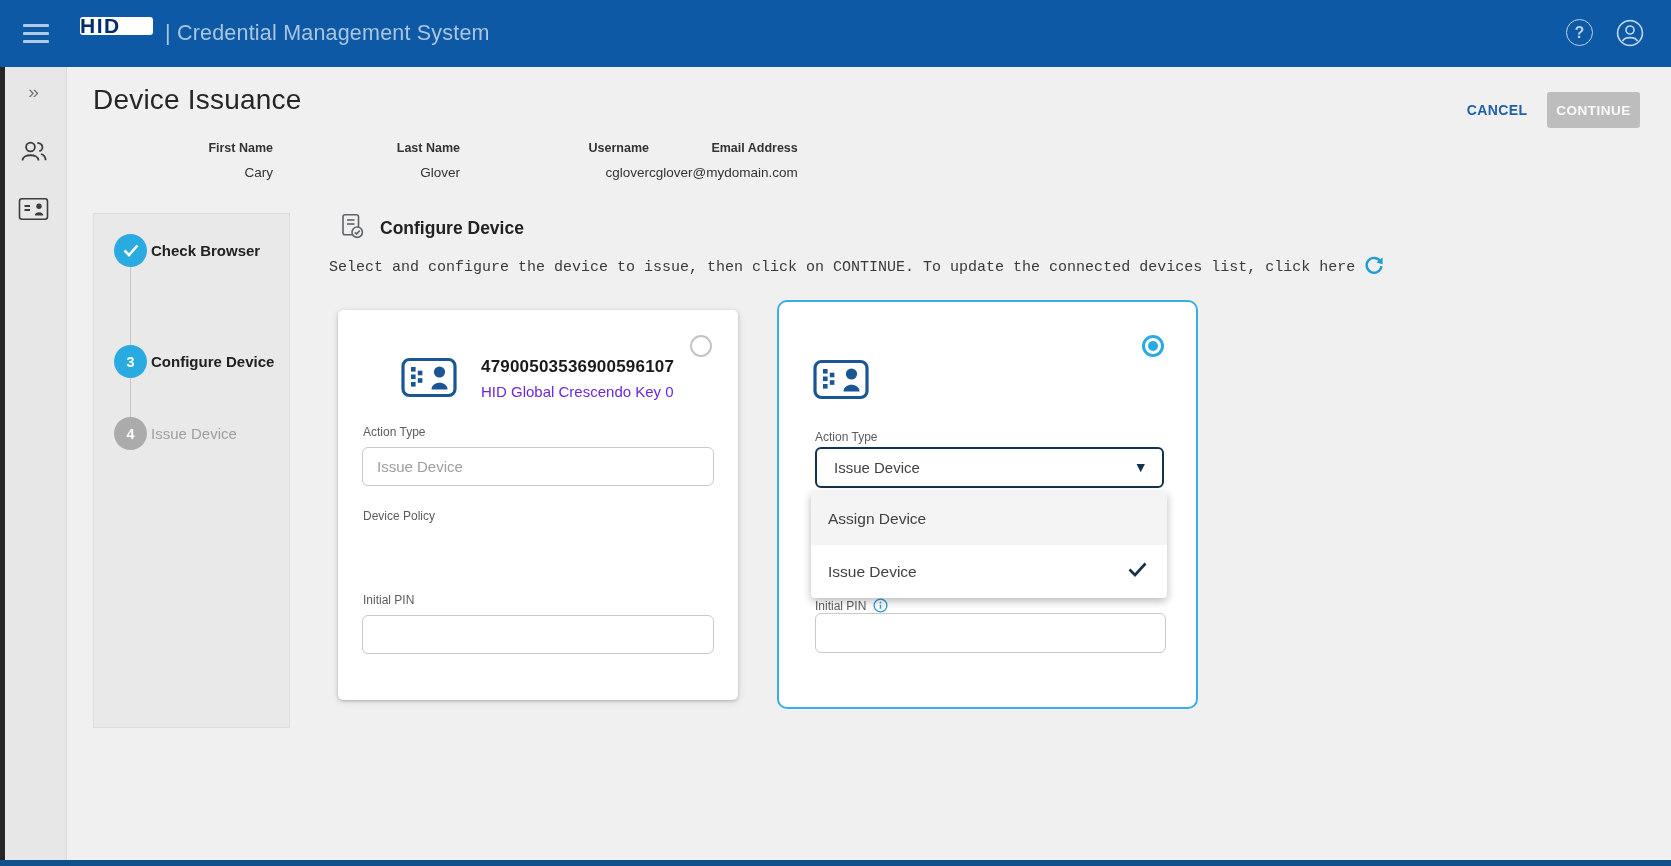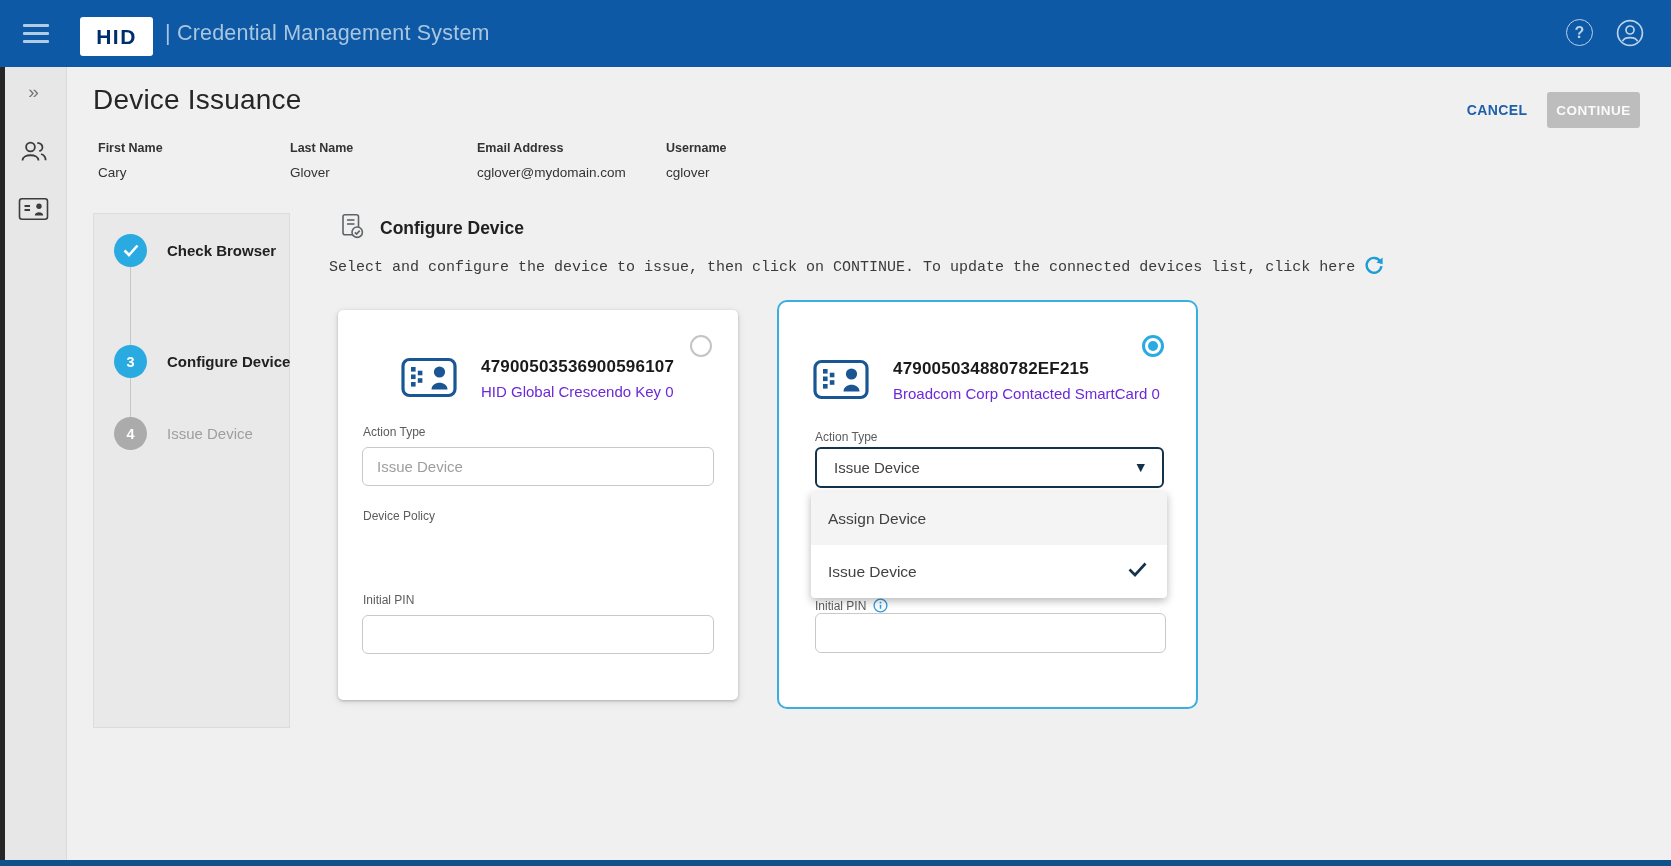--- a/index.html
+++ b/index.html
@@ -7,51 +7,51 @@
   body { font-family:"Liberation Sans", sans-serif; background:#F0F0F0; position:relative; }
 
   
   .edge-left { position:absolute; left:0; top:67px; width:5px; height:799px; background:#262626; z-index:40; }
   .edge-bottom { position:absolute; left:0; bottom:0; width:1671px; height:6px; background:#10518C; z-index:41; }
 
   
   .topbar { position:absolute; left:0; top:0; width:1671px; height:67px; background:#0E59A5; z-index:30; }
   .hamburger { position:absolute; left:23px; top:24px; width:26px; height:19px; display:flex; flex-direction:column; justify-content:space-between; cursor:pointer; }
   .hamburger i { display:block; height:2.6px; background:#AFCBE5; border-radius:1px; }
-  .brand-logo { position:absolute; left:80px; top:17px; width:73px; height:39px; background:#FFFFFF; border-radius:3px; display:flex; align-items:center; justify-content:center; color:#002E6D; font-weight:bold; font-size:21px; letter-spacing:1.5px; }
+  .brand-logo { position:absolute; left:80px; top:17px; width:73px; height:18px; background:#FFFFFF; border-radius:3px; display:flex; align-items:center; justify-content:flex-start; color:#002E6D; font-weight:bold; font-size:21px; letter-spacing:1.5px; }
   .app-title { position:absolute; left:165px; top:0; height:67px; display:flex; align-items:center; color:#A9C5DF; font-size:21.5px; letter-spacing:.2px; }
   .tb-icon { position:absolute; top:19px; width:28px; height:28px; display:flex; align-items:center; justify-content:center; cursor:pointer; }
   .help-icon { left:1566px; border:1.6px solid #B9D2EA; border-radius:50%; color:#B9D2EA; font-size:16px; font-weight:bold; width:27px; height:27px; }
   .account-icon { left:1616px; }
 
   
   .sidebar { position:absolute; left:0; top:67px; width:67px; height:799px; background:#E7E7E7; border-right:1px solid #DBDBDB; z-index:10; }
   .rail-expand { position:absolute; left:0; top:14px; width:67px; text-align:center; color:#757575; font-size:19px; cursor:pointer; }
   .rail-icon { position:absolute; left:0; width:67px; display:flex; justify-content:center; cursor:pointer; }
   .rail-users { top:72px; }
   .rail-badge { top:130px; }
 
   
   .page-title { position:absolute; left:93px; top:84px; font-size:28px; color:#262626; letter-spacing:.2px; }
   .cancel-button { position:absolute; left:1460px; top:94px; width:74px; height:32px; display:flex; align-items:center; justify-content:center; color:#1D5FA9; font-weight:bold; font-size:14px; letter-spacing:.4px; cursor:pointer; background:transparent; border:none; }
   .continue-button { position:absolute; left:1547px; top:92px; width:93px; height:36px; background:#BDBDBD; border:none; border-radius:3px; color:#FAFAFA; font-weight:bold; font-size:13.5px; letter-spacing:.5px; display:flex; align-items:center; justify-content:center; }
 
   
-  .user-info { position:absolute; left:98px; top:141px; display:flex; }
+  .user-info { position:absolute; left:81px; top:141px; display:flex;text-align:right; }
   .ui-col { }
   .ui-col:nth-child(1){ width:192px; } .ui-col:nth-child(2){ width:187px; } .ui-col:nth-child(3){ width:189px; }
   .ui-label { font-size:12.5px; font-weight:bold; color:#333333; }
   .ui-value { margin-top:10px; font-size:13.5px; color:#333333; }
 
   
   .stepper { position:absolute; left:93px; top:213px; width:197px; height:515px; background:#E9E9E9; border:1px solid #DCDCDC; padding-top:20px; }
   .step { display:flex; align-items:center; padding-left:20px; height:33px; }
   .step-circle { width:33px; height:33px; min-width:33px; border-radius:50%; background:#29ABE2; color:#fff; display:flex; align-items:center; justify-content:center; font-size:14.5px; font-weight:bold; }
   .step.pending .step-circle { background:#ABABAB; }
-  .step-label { margin-left:20px; font-size:15px; font-weight:bold; color:#212121; white-space:nowrap; }
+  .step-label { margin-left:4px; font-size:15px; font-weight:bold; color:#212121; white-space:nowrap; }
   .step.pending .step-label { color:#9E9E9E; font-weight:normal; }
   .connector { width:1px; height:39px; background:#C6C6C6; margin-left:36px; }
 
   
   .configure-heading { position:absolute; left:340px; top:213px; display:flex; align-items:center; }
   .configure-heading .heading-text { margin-left:15px; font-size:17.5px; font-weight:bold; color:#212121; }
   .configure-desc { position:absolute; left:329px; top:256px; display:flex; align-items:flex-end; font-size:15px; color:#3A3A3A;font-family:Liberation Mono, monospace; }
   .refresh-icon { margin-left:9px; display:flex; cursor:pointer; }
 
   
@@ -149,26 +149,26 @@
 <div class="user-info">
   <div class="ui-col">
     <div class="ui-label">First Name</div>
     <div class="ui-value">Cary</div>
   </div>
   <div class="ui-col">
     <div class="ui-label">Last Name</div>
     <div class="ui-value">Glover</div>
   </div>
   <div class="ui-col">
+    <div class="ui-label">Username</div>
+    <div class="ui-value">cglover</div>
+  </div>
+  <div class="ui-col">
     <div class="ui-label">Email Address</div>
     <div class="ui-value">cglover@mydomain.com</div>
-  </div>
-  <div class="ui-col">
-    <div class="ui-label">Username</div>
-    <div class="ui-value">cglover</div>
   </div>
 </div>
 
 <div class="stepper">
   <div class="step done">
     <div class="step-circle">
       <svg width="16" height="13" viewBox="0 0 16 13" fill="none" stroke="#FFFFFF" stroke-width="2.6">
           <polyline points="1.5,6.5 6,11 14.5,1.5"></polyline>
         </svg>
     </div>
@@ -250,24 +250,20 @@
           <rect x="10" y="10" width="4.6" height="4.6"></rect>
             <rect x="10" y="17.5" width="4.6" height="4.6"></rect>
             <rect x="10" y="25" width="4.6" height="4.6"></rect>
           <rect x="16.8" y="13.7" width="4.6" height="4.6"></rect>
             <rect x="16.8" y="21.2" width="4.6" height="4.6"></rect>
           <circle cx="38.5" cy="15" r="5.6"></circle>
           <path d="M30.5 32.5 C30.5 23.5 46.5 23.5 46.5 32.5 Z"></path>
         </g>
       </svg>
     </span>
-    <div class="device-meta">
-      <div class="device-serial">479005034880782EF215</div>
-      <div class="device-name">Broadcom Corp Contacted SmartCard 0</div>
-    </div>
   </div>
 
   <div class="field-label r-label-1">Action Type</div>
   <div class="select-box">
     <span>Issue Device</span>
     <span class="caret">▼</span>
   </div>
 
   <div class="menu">
     <div class="menu-item highlight">

